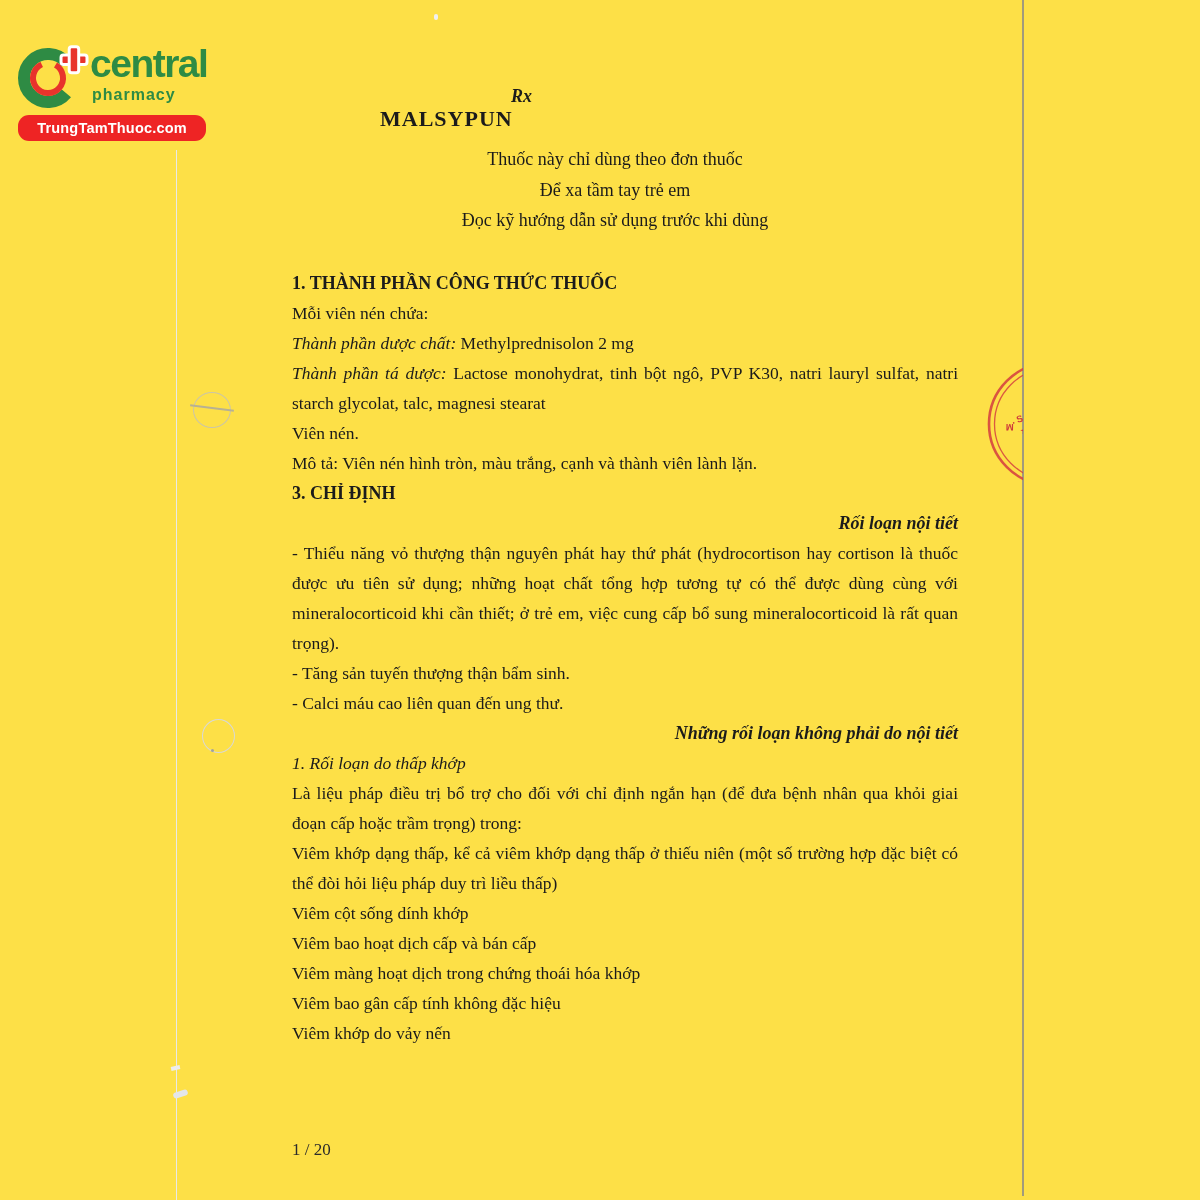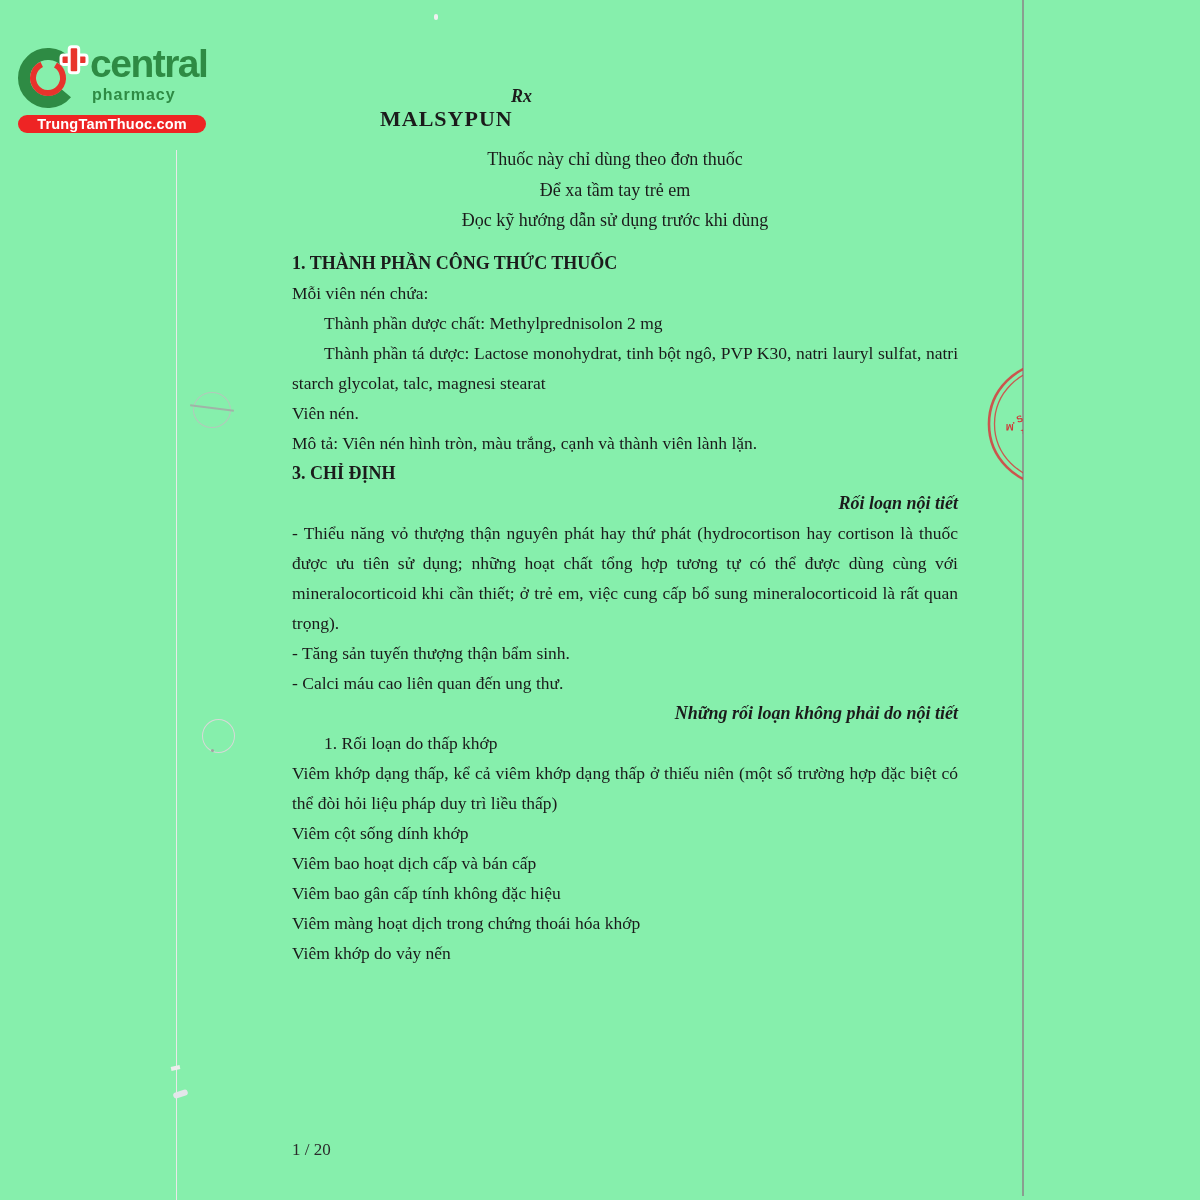--- a/index.html
+++ b/index.html
@@ -1,27 +1,27 @@
 <!DOCTYPE html>
 <html><head>
 <meta charset="utf-8">
 <style>
   html,body{margin:0;padding:0;background:#fff;}
-  .canvas{position:relative;width:1200px;height:1200px;background:#86efac;overflow:hidden;
+  .canvas{position:relative;width:1200px;height:1200px;background:#fde047;overflow:hidden;
           font-family:"Liberation Serif","DejaVu Serif",serif;color:#1b1b1b;}
 
   
   .logo{position:absolute;left:12px;top:34px;width:210px;}
   .logo-row{position:relative;height:76px;}
   .logo-icon{position:absolute;left:0;top:2px;}
   .logo-brand{position:absolute;left:78px;top:8px;font-family:"Liberation Sans","DejaVu Sans",sans-serif;
               font-weight:bold;font-size:39px;letter-spacing:-1.5px;color:#2e8b44;}
   .logo-sub{position:absolute;left:80px;top:52px;font-family:"Liberation Sans","DejaVu Sans",sans-serif;
             font-weight:bold;font-size:16px;letter-spacing:1px;color:#2e8b44;}
-  .logo-pill{position:absolute;left:6px;top:81px;width:188px;height:18px;background:#ee2424;
+  .logo-pill{position:absolute;left:6px;top:81px;width:188px;height:26px;background:#ee2424;
              border-radius:11px;display:flex;align-items:center;justify-content:center;}
   .logo-pill span{font-family:"Liberation Sans","DejaVu Sans",sans-serif;font-weight:bold;
                   font-size:14.5px;color:#ffffff;letter-spacing:0.2px;}
 
   
   .edge-right{position:absolute;left:1022px;top:0;width:2px;height:1196px;background:#8a8a8a;opacity:.8;}
   .edge-left{position:absolute;left:176px;top:150px;width:1px;height:1050px;background:#e9e9e9;}
   .speck-top{position:absolute;left:434px;top:14px;width:4px;height:6px;background:#f0f0f0;border-radius:2px;}
   .punch1{position:absolute;left:193px;top:392px;width:36px;height:34px;border:1.5px solid #bfbfbf;
           border-radius:50%;opacity:.8;}
@@ -32,25 +32,25 @@
   .smudge2{position:absolute;left:173px;top:1091px;width:15px;height:6px;background:#e3e6ea;transform:rotate(-18deg);border-radius:3px;}
   .stamp-clip{position:absolute;left:978px;top:352px;width:45px;height:148px;overflow:hidden;}
 
   
   .doc-header{position:absolute;left:380px;top:86px;width:470px;}
   .rx{position:absolute;left:131px;top:0;font-weight:bold;font-size:18px;font-style:italic;}
   .doc-title{position:absolute;left:0;top:20px;width:100%;text-align:left;
              font-weight:bold;font-size:22px;letter-spacing:1px;}
   .doc-notes{position:absolute;left:0;top:58px;width:100%;text-align:center;
              font-size:18px;line-height:30.5px;}
-  .doc-body{position:absolute;left:292px;top:248px;width:666px;font-size:17.5px;line-height:30px;}
+  .doc-body{position:absolute;left:292px;top:268px;width:666px;font-size:17.5px;line-height:30px;}
   .line{min-height:30px;}
   .h{font-weight:bold;font-size:18px;}
   .bi{font-weight:bold;font-style:italic;font-size:18px;text-align:right;}
-  .i{margin-left:32px;}
+  .i{font-style:italic;}
   .p{text-align:justify;text-justify:inter-word;}
   .doc-footer{position:absolute;left:292px;top:1140px;width:666px;font-size:17px;color:#2b2b2b;}
 </style>
 </head>
 <body>
 
 <div class="canvas">
 
   <div class="logo">
     <div class="logo-row">
@@ -110,23 +110,24 @@
     <div class="line p"><span class="i">Thành phần tá dược:</span><span> Lactose monohydrat, tinh bột ngô, PVP K30, natri lauryl sulfat, natri starch glycolat, talc, magnesi stearat</span></div>
     <div class="line">Viên nén.</div>
     <div class="line">Mô tả: Viên nén hình tròn, màu trắng, cạnh và thành viên lành lặn.</div>
     <div class="line h">3. CHỈ ĐỊNH</div>
     <div class="line bi">Rối loạn nội tiết</div>
     <div class="line p">- Thiểu năng vỏ thượng thận nguyên phát hay thứ phát (hydrocortison hay cortison là thuốc được ưu tiên sử dụng; những hoạt chất tổng hợp tương tự có thể được dùng cùng với mineralocorticoid khi cần thiết; ở trẻ em, việc cung cấp bổ sung mineralocorticoid là rất quan trọng).</div>
     <div class="line">- Tăng sản tuyến thượng thận bẩm sinh.</div>
     <div class="line">- Calci máu cao liên quan đến ung thư.</div>
     <div class="line bi">Những rối loạn không phải do nội tiết</div>
     <div class="line i">1. Rối loạn do thấp khớp</div>
+    <div class="line p">Là liệu pháp điều trị bổ trợ cho đối với chỉ định ngắn hạn (để đưa bệnh nhân qua khỏi giai đoạn cấp hoặc trầm trọng) trong:</div>
     <div class="line p">Viêm khớp dạng thấp, kể cả viêm khớp dạng thấp ở thiếu niên (một số trường hợp đặc biệt có thể đòi hỏi liệu pháp duy trì liều thấp)</div>
     <div class="line">Viêm cột sống dính khớp</div>
     <div class="line">Viêm bao hoạt dịch cấp và bán cấp</div>
+    <div class="line">Viêm màng hoạt dịch trong chứng thoái hóa khớp</div>
     <div class="line">Viêm bao gân cấp tính không đặc hiệu</div>
-    <div class="line">Viêm màng hoạt dịch trong chứng thoái hóa khớp</div>
     <div class="line">Viêm khớp do vảy nến</div>
   </div>
 
   <div class="doc-footer">1 / 20</div>
 
 </div>
 
 </body></html>

